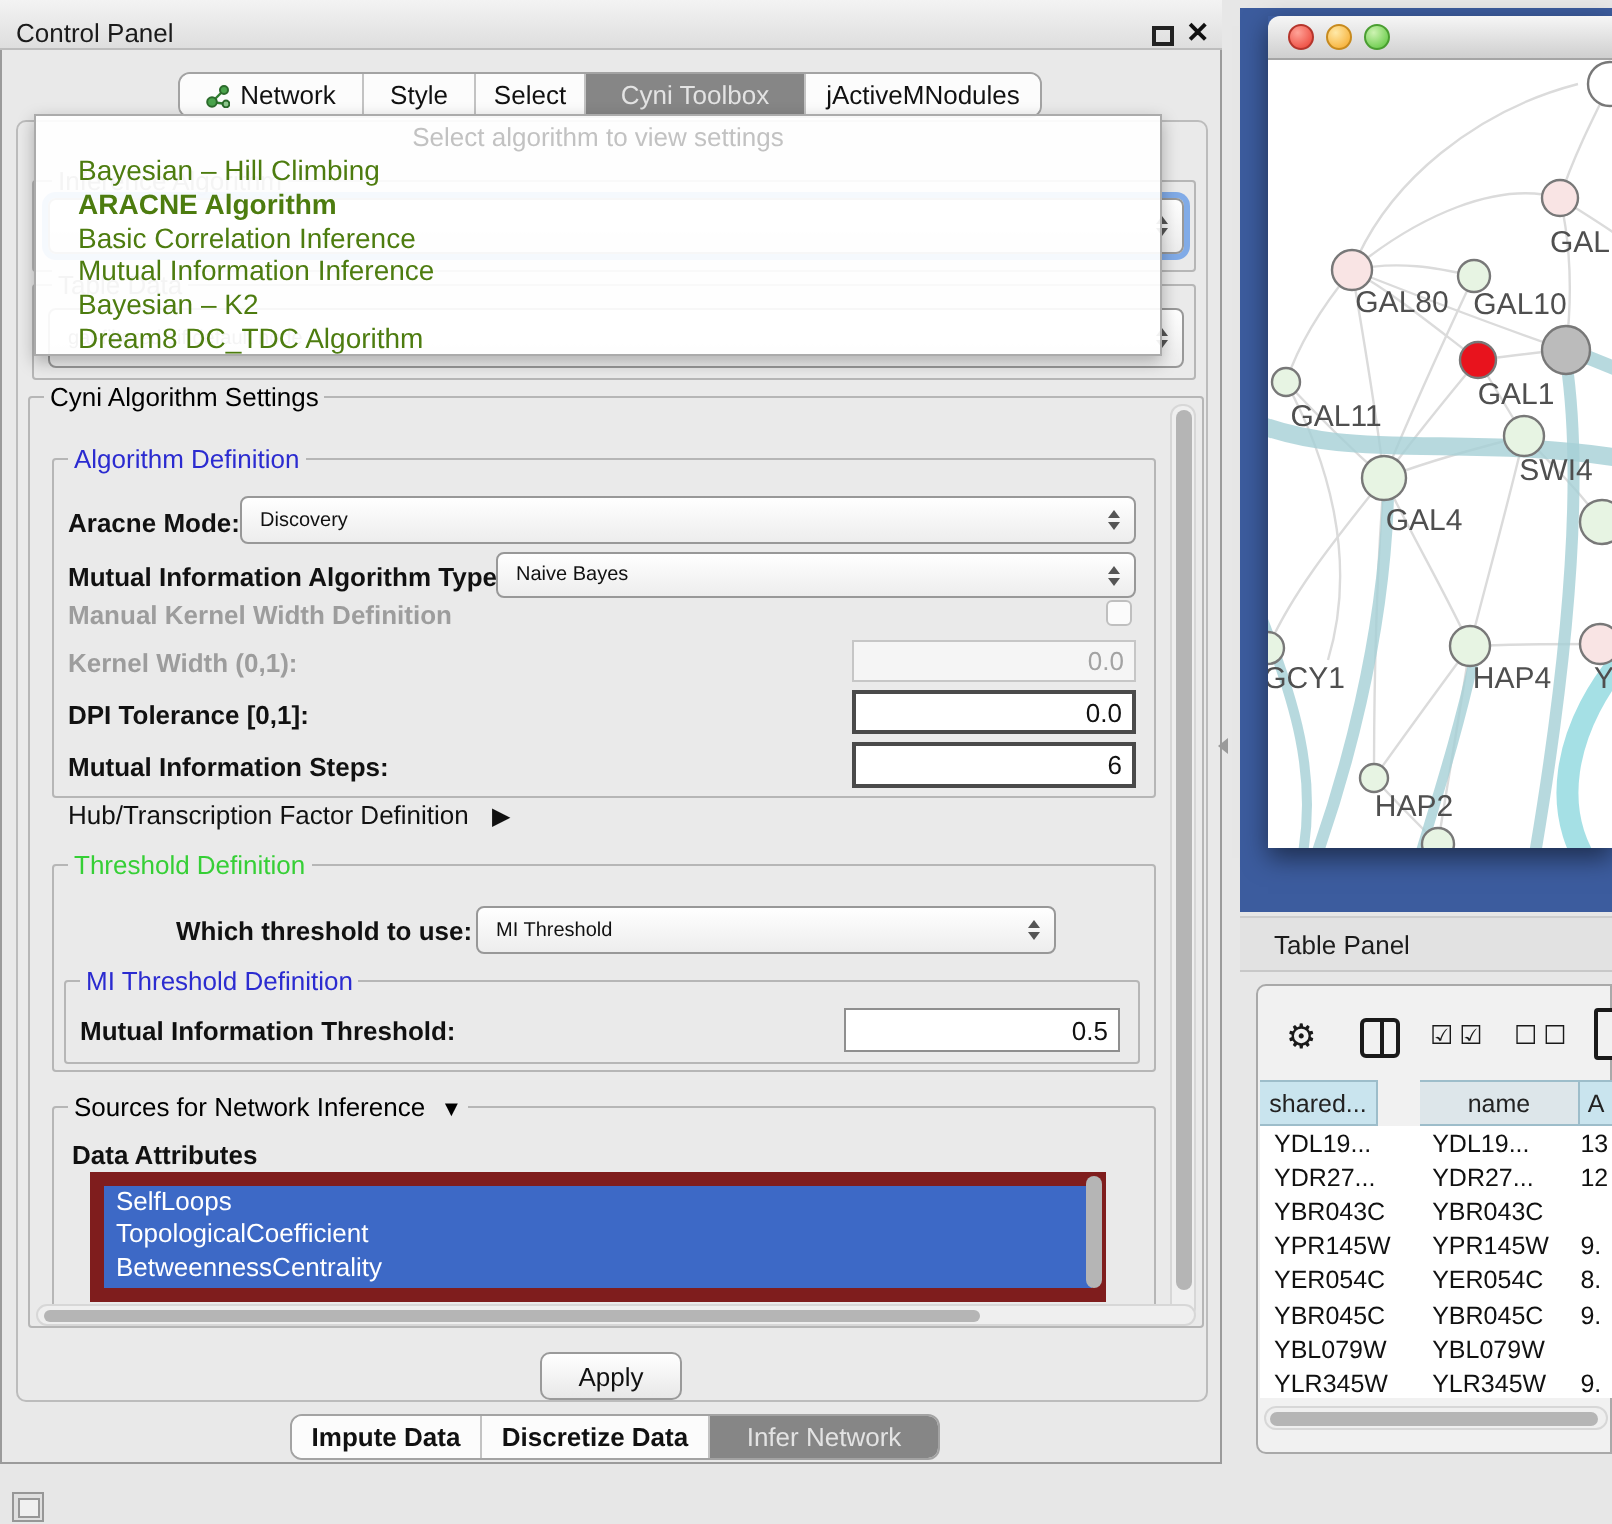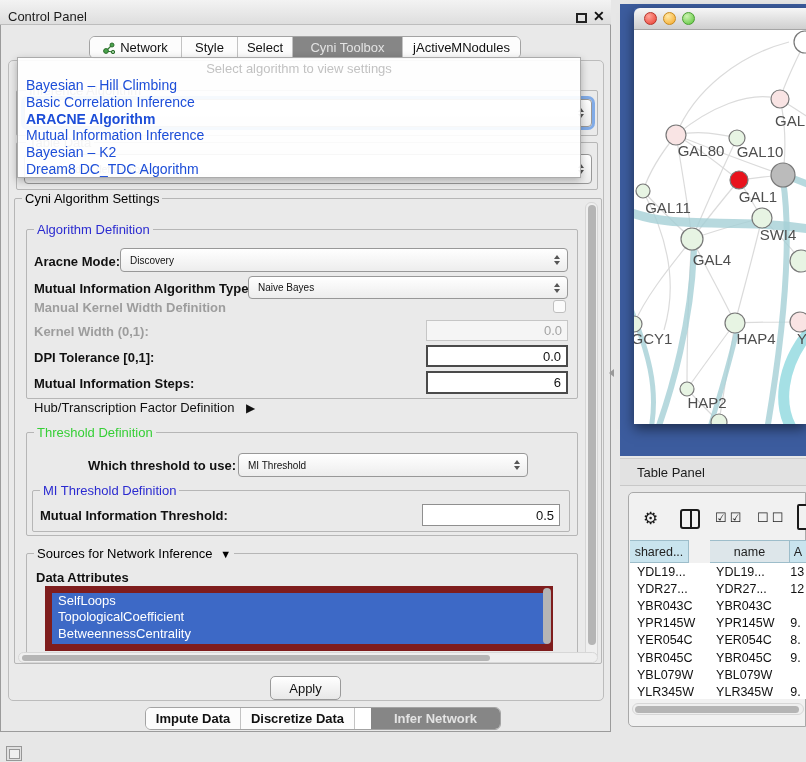--- a/index.html
+++ b/index.html
@@ -49,21 +49,21 @@
   .checkbox{width:13px;height:13px;border:1px solid #bfbfbf;border-radius:3px;background:#fbfbfb;box-sizing:border-box;}
 
   
   .sb-track-v{background:#efefef;border:1px solid #d7d7d7;border-radius:6px;box-sizing:border-box;}
   .sb-thumb{background:#b5b5b5;border-radius:5px;}
   .sb-track-h{background:#efefef;border:1px solid #d7d7d7;border-radius:6px;box-sizing:border-box;}
 
   
   #algo-popup{left:17px;top:57px;width:564px;height:121px;background:rgba(255,255,255,0.92);border:1px solid #ababab;box-shadow:0 3px 8px rgba(0,0,0,.28);z-index:20;box-sizing:border-box;}
   #popup-prompt{text-align:center;font-size:13px;color:#c2c2c2;padding-top:3px;height:16px;}
-  .pop-item{font-size:14px;color:#1d4ed8;height:16.8px;line-height:16.8px;padding-left:8px;white-space:nowrap;}
+  .pop-item{font-size:14px;color:#4d7c0f;height:16.8px;line-height:16.8px;padding-left:21px;white-space:nowrap;}
   .pop-item.sel{font-weight:bold;}
 
   
   .ghost-label{font-size:13px;color:#6f6f6f;background:#eaeaea;padding:0 3px;}
 
   
   #attr-list{background:#fff;border:7px solid #7f1d1d;box-sizing:border-box;overflow:hidden;}
   .attr-item{background:#3d69c6;color:#fff;font-size:13px;height:16.25px;line-height:16.25px;padding-left:6px;white-space:nowrap;}
 
   
@@ -153,22 +153,22 @@
     <span class="arrows">
         <i class="up"></i>
         <i class="dn"></i>
       </span>
   </div>
 
   <div id="algo-popup" class="abs">
     <div id="popup-prompt">Select algorithm to view settings</div>
     <div>
         <div class="pop-item">Bayesian – Hill Climbing</div>
+        <div class="pop-item sel">ARACNE Algorithm</div>
         <div class="pop-item">Basic Correlation Inference</div>
-        <div class="pop-item sel">ARACNE Algorithm</div>
         <div class="pop-item">Mutual Information Inference</div>
         <div class="pop-item">Bayesian – K2</div>
         <div class="pop-item">Dream8 DC_TDC Algorithm</div>
       </div>
   </div>
 
   <div class="abs fieldset" style="left:14px;top:198px;width:588px;height:466px;"></div>
   <div class="abs flabel" style="left:22px;top:191px;">Cyni Algorithm Settings</div>
 
   <div class="abs sb-track-v" style="left:585px;top:202px;width:13px;height:458px;">
@@ -248,21 +248,21 @@
 
   <div class="abs sb-track-h" style="left:18px;top:652px;width:580px;height:11px;">
     <div class="sb-thumb" style="position:absolute;left:3px;top:2px;width:468px;height:6px;"></div>
   </div>
 
   <div id="apply-btn" class="abs">Apply</div>
 
   <div class="abs tabstrip" id="bottom-tabs" style="left:145px;top:707px;">
       <div class="tab" style="width: 95px; font-weight: bold;">Impute Data</div>
       <div class="tab" style="width: 114px; font-weight: bold;">Discretize Data</div>
-      <div class="tab active" style="width: 129px; font-weight: bold; margin-left: 16px;">Infer Network</div>
+      <div class="tab active" style="width: 114px; font-weight: normal;">Infer Network</div>
     </div>
 
   <div id="desktop-blue" class="abs"></div>
   <div id="net-window" class="abs"></div>
   <div id="net-titlebar" class="abs"></div>
   <div id="tl-red" class="abs traffic"></div>
   <div id="tl-yellow" class="abs traffic"></div>
   <div id="tl-green" class="abs traffic"></div>
   <div id="net-canvas" class="abs">
     <svg id="net-svg" width="172" height="394" xmlns="http://www.w3.org/2000/svg">

